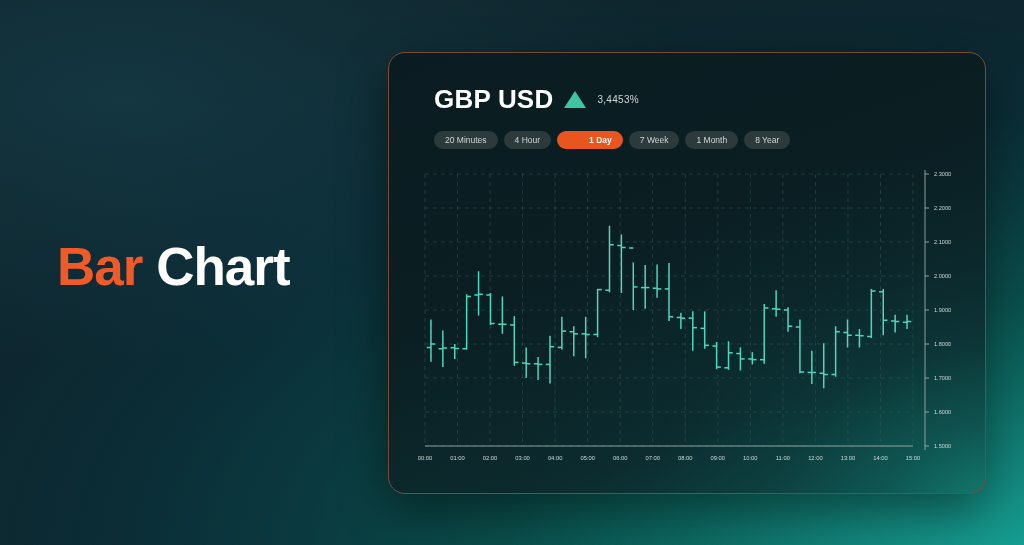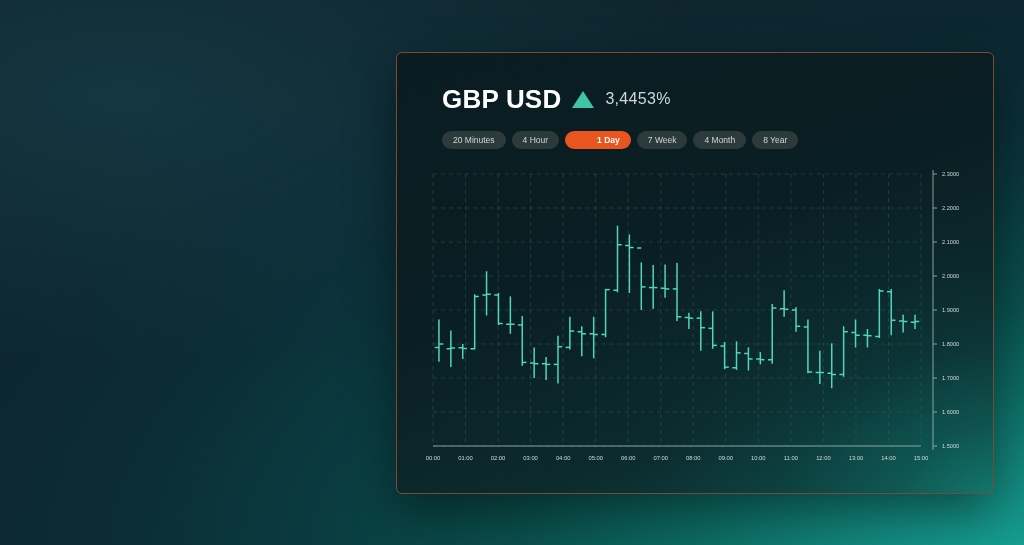--- a/index.html
+++ b/index.html
@@ -24,69 +24,72 @@
   .headline{
     position:absolute;left:57px;top:240px;
     font-size:53px;font-weight:bold;letter-spacing:-1px;
     line-height:1;white-space:nowrap;
   }
   .headline .w1{color:#ef5a28;}
   .headline .w2{color:#ffffff;}
 
   
   .card{
-    position:absolute;left:396px;top:52px;width:596px;height:440px;
-    border-radius:6px;
+    position:absolute;left:388px;top:52px;width:596px;height:440px;
+    border-radius:17px;
     border:1.3px solid #7a4a32;
     background:
       radial-gradient(118% 110% at 104% 104%, rgba(23,170,150,.55) 0%, rgba(16,120,110,.38) 18%, rgba(12,80,78,.26) 34%, rgba(10,50,54,.14) 52%, rgba(8,30,36,.04) 70%, rgba(6,20,26,0) 86%),
       linear-gradient(160deg,#0a1c21 0%,#0a1f23 45%,#0c2b2e 75%,#0e4a48 100%);
     box-shadow:0 18px 50px rgba(0,0,0,.45);
     overflow:hidden;
   }
 
   .card-head{position:absolute;left:45px;top:33px;display:flex;align-items:center;gap:11px;}
   .pair{color:#fff;font-size:26px;font-weight:bold;letter-spacing:.2px;line-height:1;}
   .tri{width:0;height:0;border-left:11px solid transparent;border-right:11px solid transparent;border-bottom:17px solid #3fc4a4;display:block;}
-  .pct{color:#cfd8d6;font-size:16px;letter-spacing:.3px;}
+  .pct{color:#cfd8d6;font-size:10px;letter-spacing:.3px;}
 
   .tabs{position:absolute;left:45px;top:78px;display:flex;gap:6px;}
   .tab{
     font-size:8.5px;color:#cdd6d5;background:#2c3a3c;
     border-radius:11px;padding:4.5px 11px;line-height:1;white-space:nowrap;
     border:none;font-family:inherit;cursor:pointer;
   }
   .tab.active{background:#e8551f;color:#fff;font-weight:bold;padding-left:32px;}
 
   
   .plot-wrap{position:absolute;left:0;top:105px;width:596px;height:335px;}
   svg.plot{display:block;}
   .ytick{fill:#cfd9d7;font-size:5.6px;font-family:"Liberation Sans",sans-serif;}
   .xtick{fill:#d2dbd9;font-size:5.8px;font-family:"Liberation Sans",sans-serif;text-anchor:middle;}
 </style>
 </head>
 <body>
 
 <div id="stage">
 
+  <div class="headline">
+    <span class="w1">Bar</span><span>&nbsp;</span><span class="w2">Chart</span>
+  </div>
 
   <div class="card">
 
     <div class="card-head">
       <span class="pair">GBP USD</span>
       <span class="tri"></span>
       <span class="pct">3,4453%</span>
     </div>
 
     <div class="tabs" id="tabs">
         <button class="tab">20 Minutes</button>
         <button class="tab">4 Hour</button>
         <button class="tab active">1 Day</button>
         <button class="tab">7 Week</button>
-        <button class="tab">4 Month</button>
+        <button class="tab">1 Month</button>
         <button class="tab">8 Year</button>
       </div>
 
     <div class="plot-wrap">
       <svg class="plot" id="plot" width="596" height="335" viewBox="0 0 596 335">
           <line x1="36" x2="524" y1="16" y2="16" stroke="#355a55" stroke-width="0.7" stroke-dasharray="4 4" opacity="0.75"></line>
           <line x1="36" x2="524" y1="49.999999999999886" y2="49.999999999999886" stroke="#355a55" stroke-width="0.7" stroke-dasharray="4 4" opacity="0.75"></line>
           <line x1="36" x2="524" y1="83.99999999999991" y2="83.99999999999991" stroke="#355a55" stroke-width="0.7" stroke-dasharray="4 4" opacity="0.75"></line>
           <line x1="36" x2="524" y1="117.99999999999997" y2="117.99999999999997" stroke="#355a55" stroke-width="0.7" stroke-dasharray="4 4" opacity="0.75"></line>
           <line x1="36" x2="524" y1="152" y2="152" stroke="#355a55" stroke-width="0.7" stroke-dasharray="4 4" opacity="0.75"></line>

